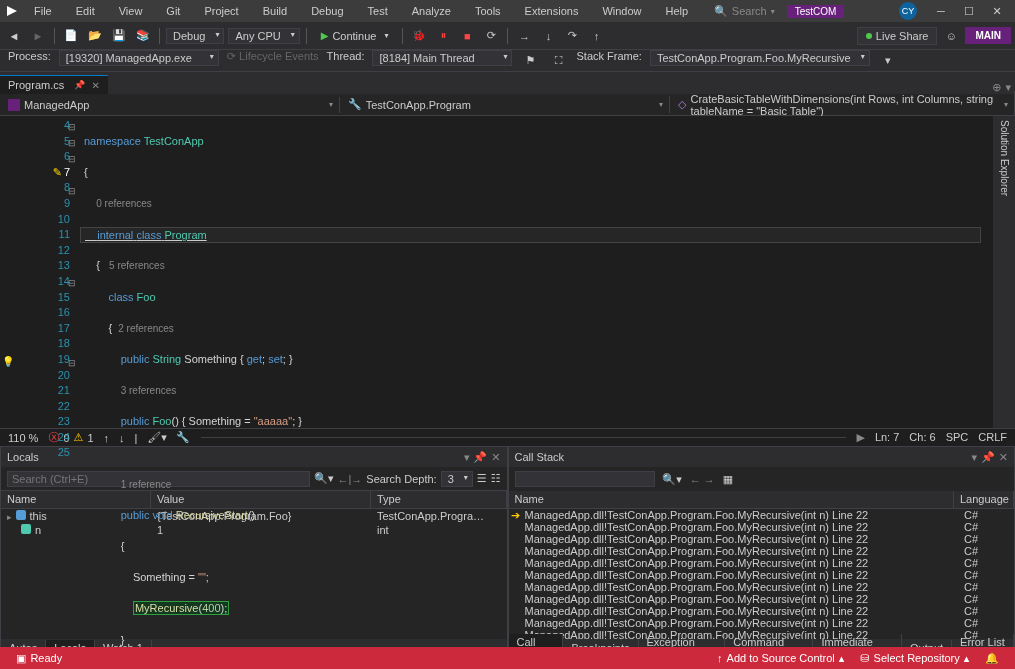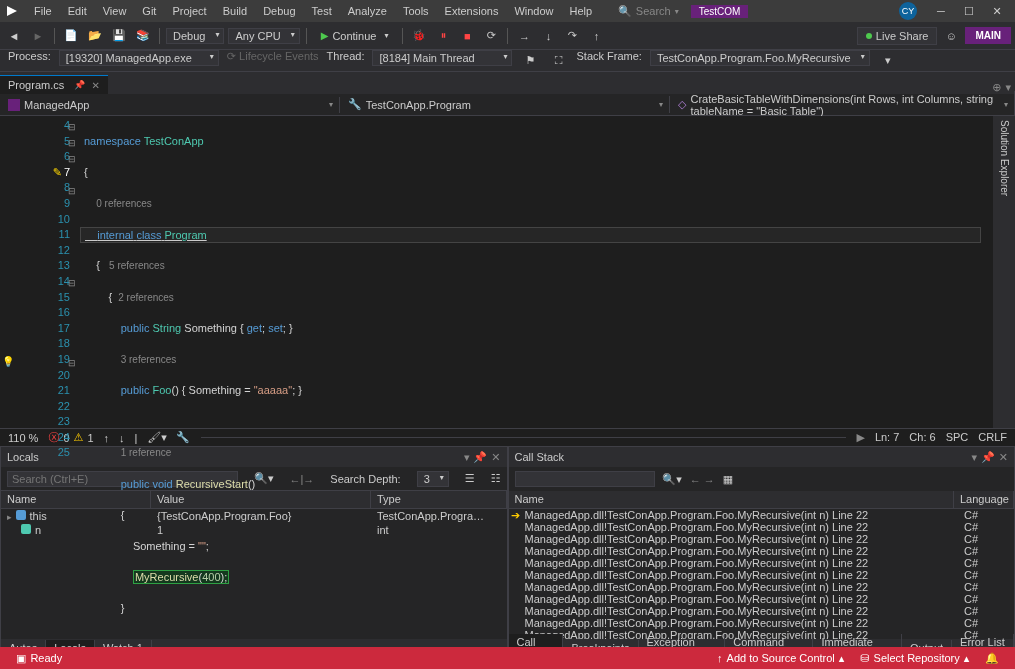--- a/index.html
+++ b/index.html
@@ -1,19 +1,19 @@
 <!DOCTYPE html>
 <html><head>
 <meta charset="utf-8">
 <style>
 * { margin:0; padding:0; box-sizing:border-box; font-family:"Segoe UI",Arial,sans-serif; font-size:11px; }
 body { background:#2d2d30; color:#ccc; width:1015px; height:669px; overflow:hidden; position:relative; }
 .titlebar{ height:22px; background:#3c3c3c; display:flex; align-items:center; padding:0 4px; }
 .titlebar .logo{ width:16px; height:16px; margin-right:8px; display:flex; align-items:center; justify-content:center;}
-.titlebar .menus{ display:flex; gap:4px;}
+.titlebar .menus{ display:flex; gap:12px;}
 .titlebar .menus span{ padding:2px 6px; cursor:default;}
 .titlebar .search{ margin-left:20px; display:flex; align-items:center; gap:4px; color:#888;}
 .titlebar .badge{ background:#68217a; color:#fff; padding:1px 8px; margin-left:12px; font-size:10px;text-align:right;}
 .titlebar .spacer{ flex:1;}
 .titlebar .avatar{ width:18px; height:18px; border-radius:50%; background:#0e639c; color:#fff; display:flex; align-items:center; justify-content:center; font-size:9px; margin-right:10px;}
 .titlebar .winbtn{ width:28px; height:22px; display:flex; align-items:center; justify-content:center; color:#ccc;}
 .toolbar{ height:28px; background:#2d2d30; border-bottom:1px solid #3f3f46; display:flex; align-items:center; padding:0 4px; gap:4px;}
 .tbtn{ width:20px; height:20px; display:flex; align-items:center; justify-content:center; color:#ccc;}
 .sep{ width:1px; height:16px; background:#555; margin:0 2px;}
 .combo{ background:#333337; border:1px solid #3f3f46; padding:1px 18px 1px 6px; color:#ccc; font-size:11px; position:relative; min-width:50px;}
@@ -55,21 +55,21 @@
 .right-rail .rt{writing-mode:vertical-rl;font-size:10px;color:#ccc;}
 .statuseditor{ height:18px; background:#1e1e1e; border-top:1px solid #3f3f46; display:flex; align-items:center; padding:0 8px; font-size:10px; color:#ccc; gap:10px;}
 .statuseditor .err{ display:flex; gap:4px; align-items:center;}
 .statuseditor .err .x{ color:#f44;}
 .statuseditor .err .w{ color:#ffcc00;}
 .statuseditor .right{ margin-left:auto; display:flex; gap:10px;}
 .panels{ height:212px; display:flex; background:#252526;}
 .panel{ flex:1; display:flex; flex-direction:column; border:1px solid #3f3f46;}
 .panel-header{ height:20px; background:#2d2d30; display:flex; align-items:center; padding:0 6px; color:#ccc;}
 .panel-header .icons{ margin-left:auto; display:flex; gap:4px; color:#888;}
-.panel-toolbar{ height:24px; background:#252526; display:flex; align-items:center; padding:0 6px; gap:16px; border-bottom:1px solid #3f3f46;}
+.panel-toolbar{ height:24px; background:#252526; display:flex; align-items:center; padding:0 6px; gap:4px; border-bottom:1px solid #3f3f46;}
 .panel-toolbar input{ background:#333337; border:1px solid #3f3f46; color:#ccc; padding:1px 4px; font-size:11px; flex:1;}
 .gridhead{ height:18px; background:#2d2d30; display:flex; border-bottom:1px solid #3f3f46; font-size:11px; color:#ccc;}
 .gridhead .col{ padding:2px 6px; border-right:1px solid #3f3f46;}
 .gridbody{ flex:1; overflow:auto; font-size:11px;}
 .gridbody .row{ display:flex; height:14px; align-items:center;}
 .gridbody .cell{ padding:0 6px; overflow:hidden; white-space:nowrap;}
 .tree-icon{ color:#888; font-size:9px; margin-right:4px;}
 .obj-icon{ width:10px; height:10px; background:#569cd6; display:inline-block; margin-right:4px; border-radius:2px;}
 .call-toolbar{ height:24px; display:flex; align-items:center; padding:0 6px; gap:8px;}
 .call-toolbar input{ background:#333337; border:1px solid #3f3f46; width:140px; padding:1px 4px; color:#ccc;}
@@ -229,20 +229,21 @@
       <div class="ln">23</div>
     <div class="ln">24</div>
       <div class="ln">25</div>
   </div>
   <div class="code">
 <div class="line"><span class="kw">namespace</span> <span class="cls">TestConApp</span></div>
 <div class="line"><span class="pun">{</span></div>
 <div class="line">    <span class="ref">0 references</span></div>
 <div class="line active-line-bg">    <span class="kw">internal</span> <span class="kw">class</span> <span class="cls">Program</span></div>
 <div class="line">    <span class="pun">{</span>   <span class="ref">5 references</span></div>
+<div class="line">        <span class="kw">class</span> <span class="cls">Foo</span></div>
 <div class="line">        <span class="pun">{</span>  <span class="ref">2 references</span></div>
 <div class="line">            <span class="kw">public</span> <span class="cls">String</span> <span class="pun">Something</span> <span class="pun">{ </span><span class="kw">get</span><span class="pun">; </span><span class="kw">set</span><span class="pun">; }</span></div>
 <div class="line">            <span class="ref">3 references</span></div>
 <div class="line">            <span class="kw">public</span> <span class="cls">Foo</span><span class="pun">() { </span><span class="pun">Something = </span><span class="str">"aaaaa"</span><span class="pun">; }</span></div>
 <div class="line"></div>
 <div class="line">            <span class="ref">1 reference</span></div>
 <div class="line">            <span class="kw">public</span> <span class="kw">void</span> <span class="mth">RecursiveStart</span><span class="pun">()</span></div>
 <div class="line">            <span class="pun">{</span></div>
 <div class="line">                <span class="pun">Something = </span><span class="str">""</span><span class="pun">;</span></div>
 <div class="line">                <span class="hl"><span class="mth">MyRecursive</span><span class="pun">(</span><span class="num">400</span><span class="pun">);</span></span></div>

